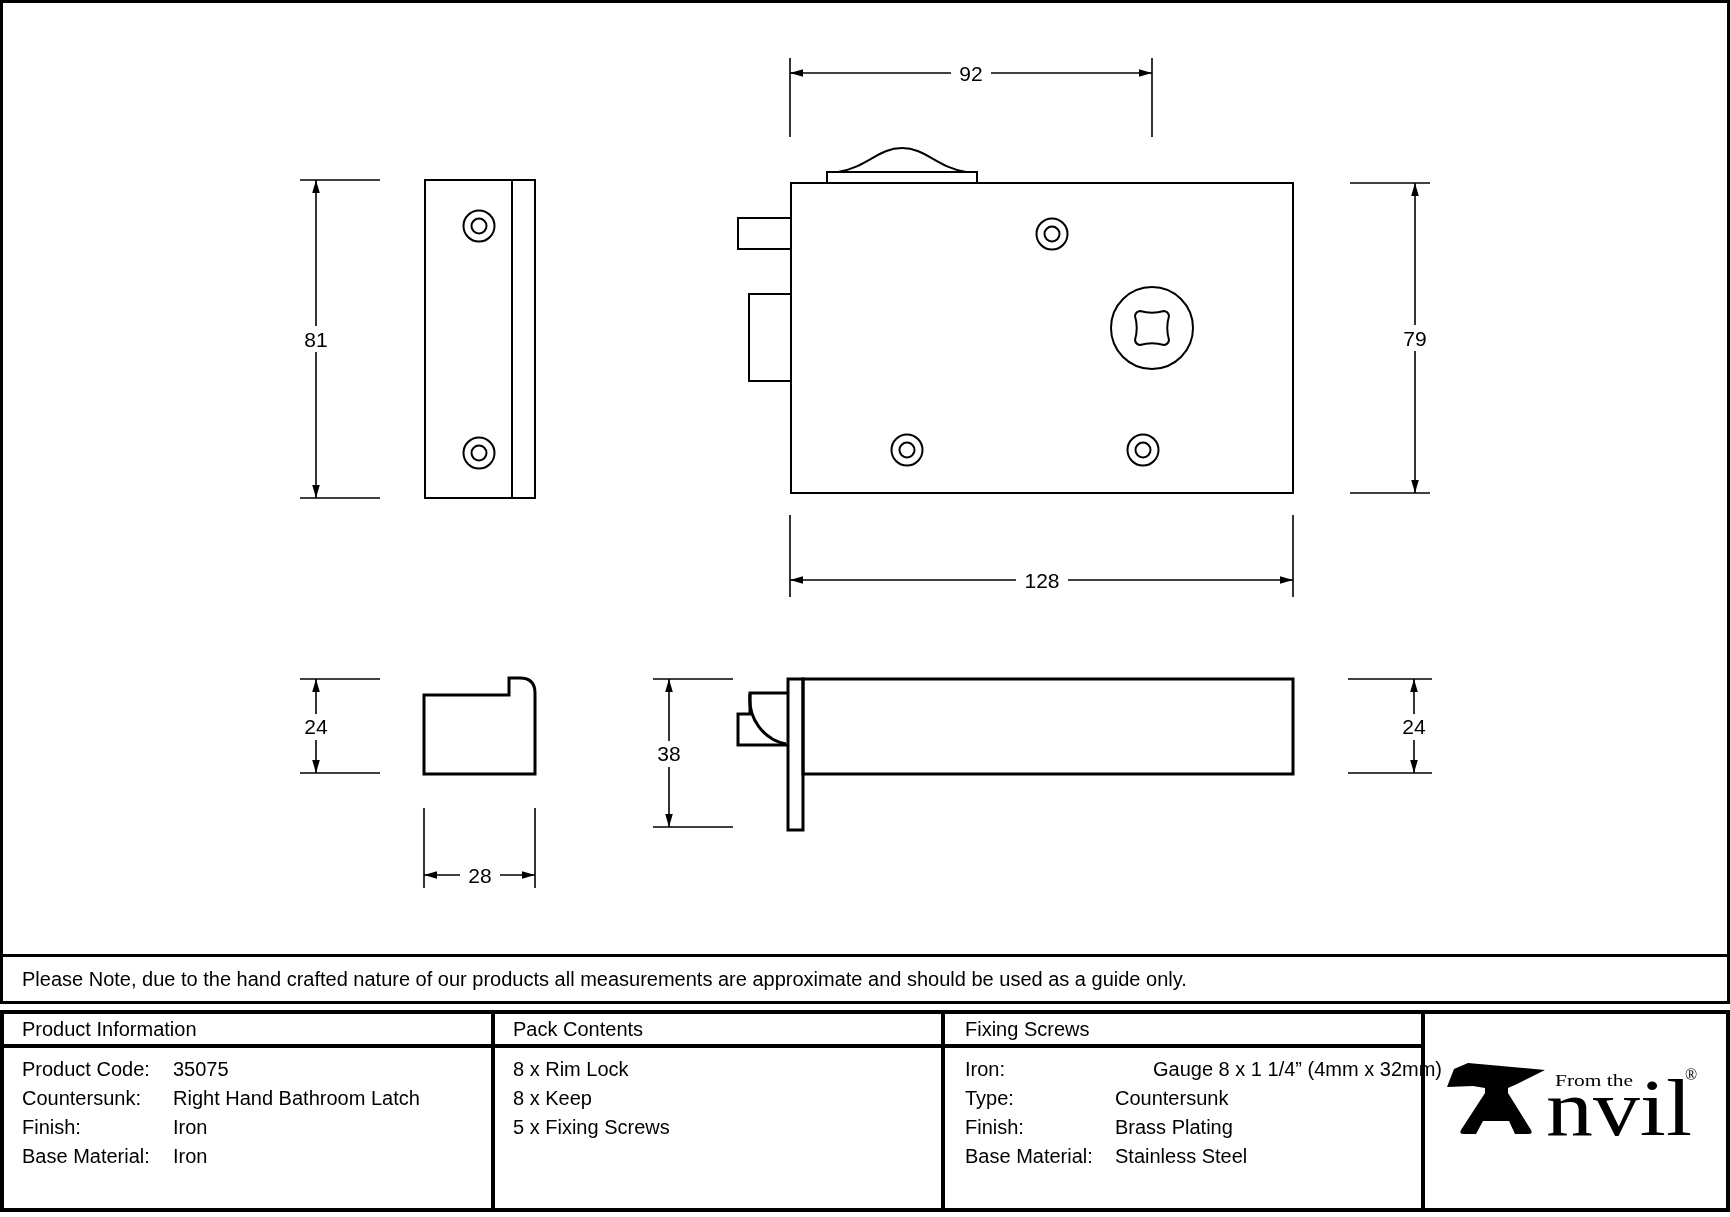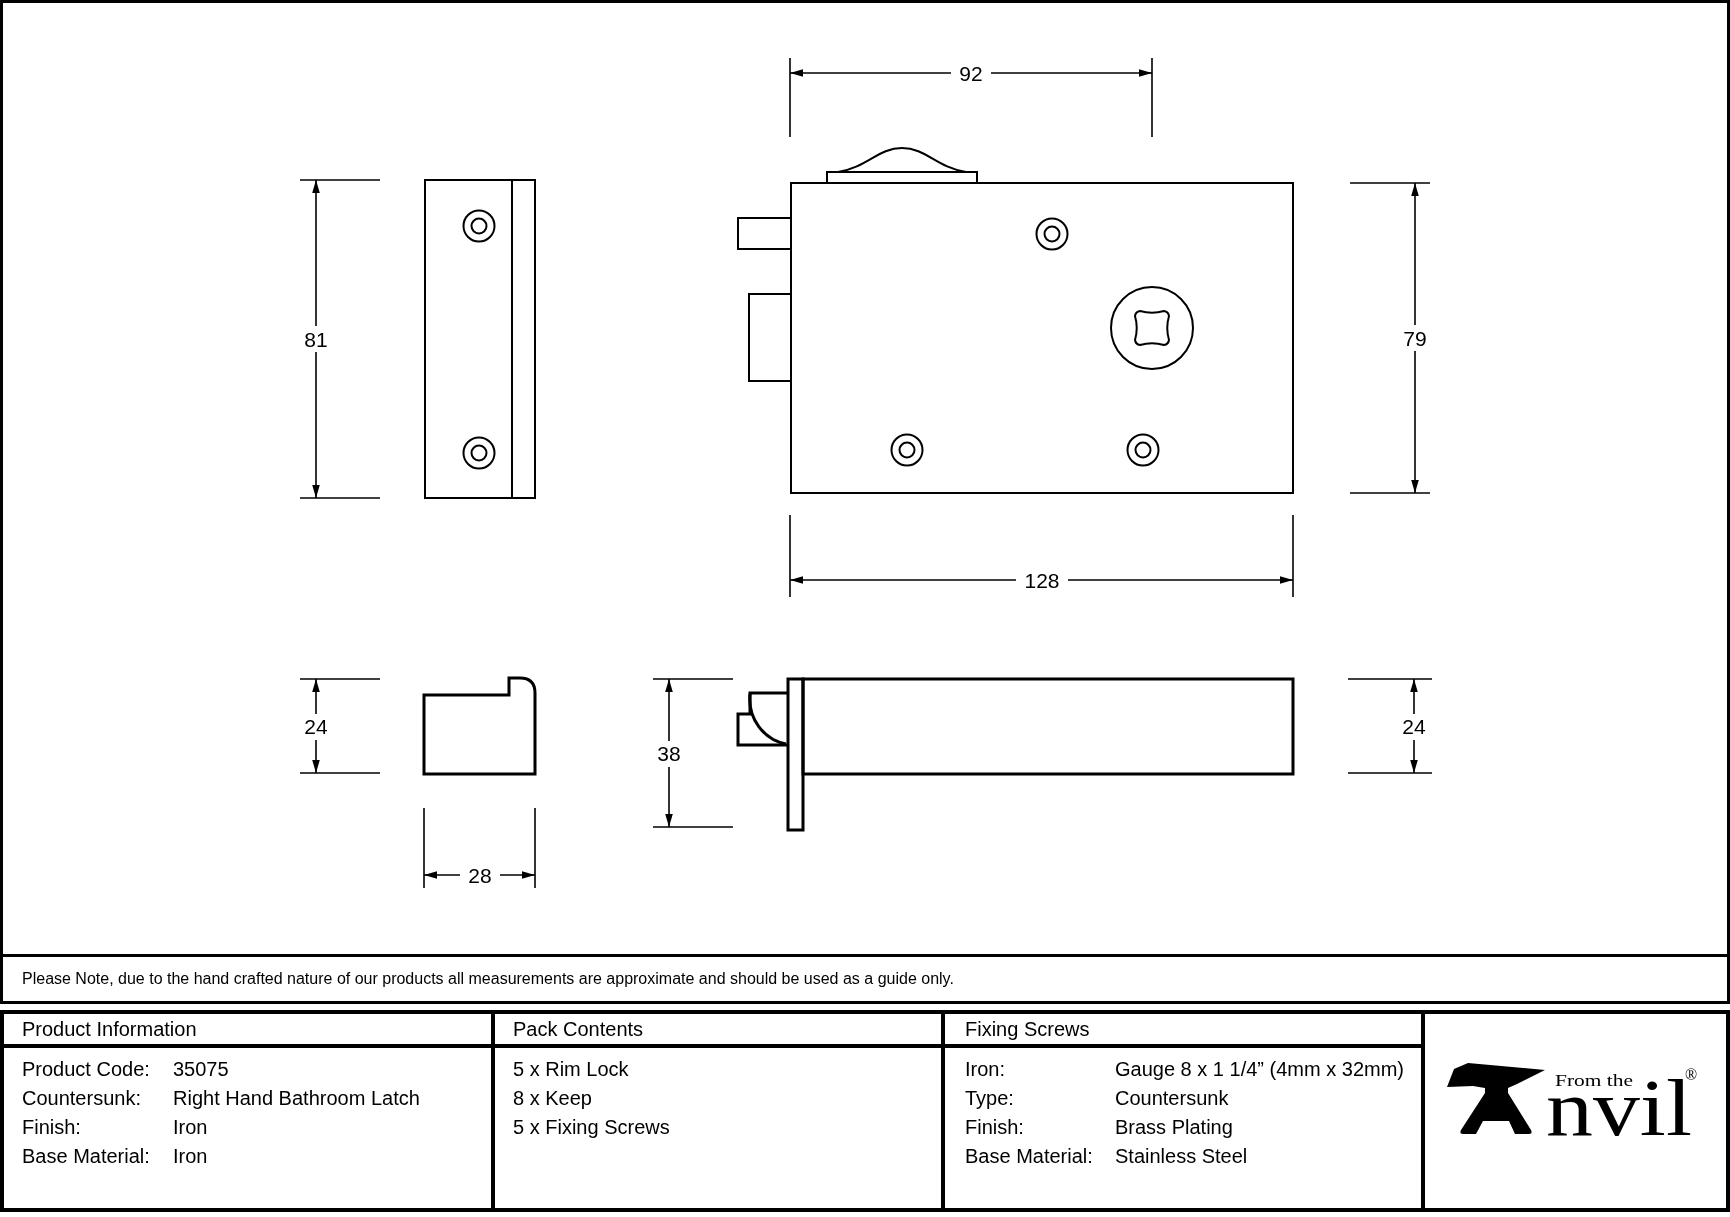--- a/index.html
+++ b/index.html
@@ -19,21 +19,21 @@
   svg .outline-thick { fill:none; stroke:#000; stroke-width:3px; }
   svg .dim      { fill:none; stroke:#000; stroke-width:1.6px; }
   svg .lbl-bg   { fill:#fff; }
   svg .dim-label{ font:21px "Liberation Sans",sans-serif; fill:#000; text-anchor:middle; }
 
   
   #note-row {
     position:absolute; left:0; top:954px; width:1730px; height:50px;
     border:3px solid #000; box-sizing:border-box;
     display:flex; align-items:center; padding-left:19px;
-    font-size:16px;
+    font-size:20px;
   }
 
   
   #spec-table {
     position:absolute; left:0; top:1010px; width:1730px; height:202px;
     border:4px solid #000; box-sizing:border-box; font-size:20px;text-decoration:underline;
   }
   #spec-table .divider { position:absolute; top:0; height:100%; width:4px; background:#000; }
   #spec-table .hdr-sep { position:absolute; left:0; top:30px; width:1421px; height:4px; background:#000; }
   #spec-table .hdr { position:absolute; top:0; height:30px; line-height:30px; white-space:nowrap; }
@@ -177,27 +177,27 @@
     <div class="cell-line" style="top:41px;left:18px">Product Code:</div>
     <div class="cell-line" style="top:41px;left:169px">35075</div>
     <div class="cell-line" style="top:70px;left:18px">Countersunk:</div>
     <div class="cell-line" style="top:70px;left:169px">Right Hand Bathroom Latch</div>
     <div class="cell-line" style="top:99px;left:18px">Finish:</div>
     <div class="cell-line" style="top:99px;left:169px">Iron</div>
     <div class="cell-line" style="top:128px;left:18px">Base Material:</div>
     <div class="cell-line" style="top:128px;left:169px">Iron</div>
 
     <div class="hdr" style="left:509px">Pack Contents</div>
-    <div class="cell-line" style="top:41px;left:509px">5 x Rim Lock</div>
+    <div class="cell-line" style="top:41px;left:509px">8 x Rim Lock</div>
     <div class="cell-line" style="top:70px;left:509px">8 x Keep</div>
     <div class="cell-line" style="top:99px;left:509px">5 x Fixing Screws</div>
 
     <div class="hdr" style="left:961px">Fixing Screws</div>
     <div class="cell-line" style="top:41px;left:961px">Iron:</div>
-    <div class="cell-line" style="top:41px;left:1111px">Gauge 8 x 1 1/4” (4mm x 32mm)</div>
+    <div class="cell-line" style="top:41px;left:1149px">Gauge 8 x 1 1/4” (4mm x 32mm)</div>
     <div class="cell-line" style="top:70px;left:961px">Type:</div>
     <div class="cell-line" style="top:70px;left:1111px">Countersunk</div>
     <div class="cell-line" style="top:99px;left:961px">Finish:</div>
     <div class="cell-line" style="top:99px;left:1111px">Brass Plating</div>
     <div class="cell-line" style="top:128px;left:961px">Base Material:</div>
     <div class="cell-line" style="top:128px;left:1111px">Stainless Steel</div>
 
     <svg id="logo-svg" width="301" height="194" viewBox="0 0 301 194">
       <g>
         <path fill="#000" d="M22,73 L29,55 L43,49 L120,56 L92,70 L83,74 L83,79 L60,79 L60,74 L48,72 Z"></path>

